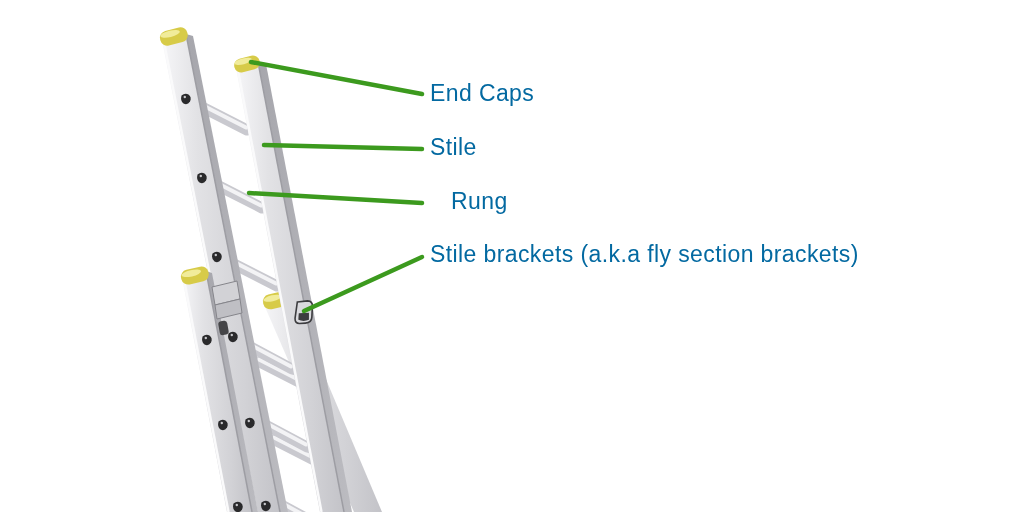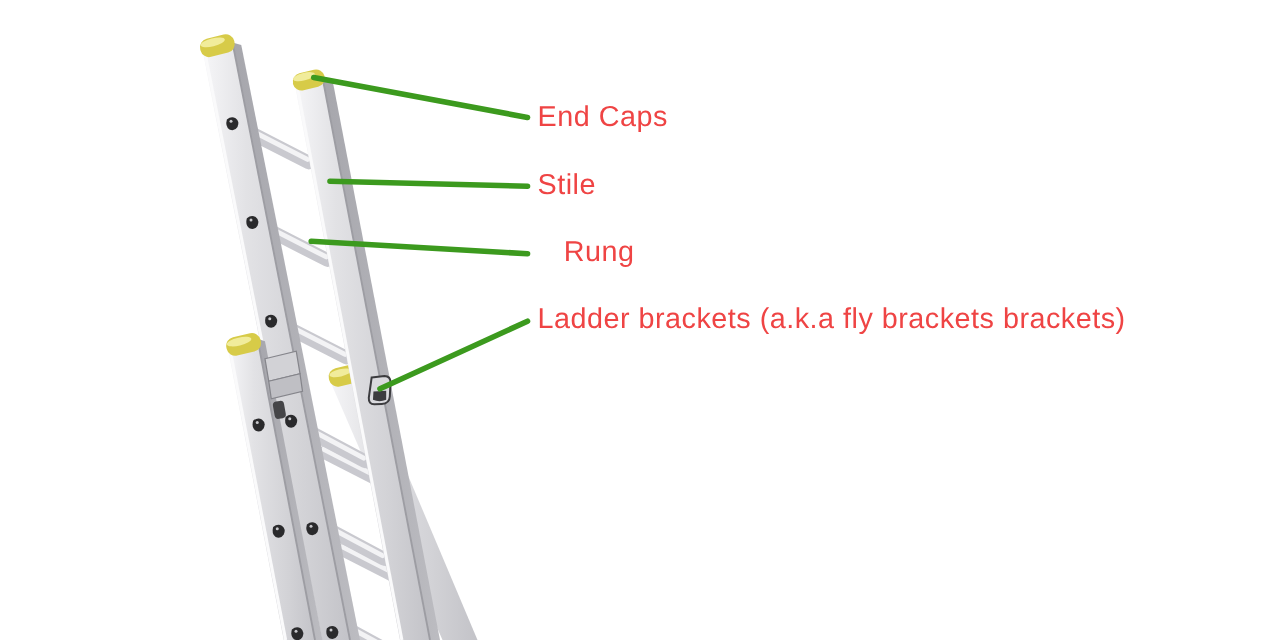--- a/index.html
+++ b/index.html
@@ -13,21 +13,21 @@
     font-family: "Liberation Sans", sans-serif;
   }
   .stage svg { position: absolute; left: 0; top: 0; }
   .label {
     position: absolute;
     left: 430px;
     font-size: 23px;
     line-height: 28px;
     font-weight: 500;
     letter-spacing: 0.4px;
-    color: #ef4444;
+    color: #0369a1;
     white-space: nowrap;
   }
   .label-end-caps      { top: 79px;  }
   .label-stile         { top: 133px; }
   .label-rung          { top: 187px; margin-left: 21px; }
   .label-brackets      { top: 240px; }
 </style>
 </head>
 <body>
 
@@ -154,15 +154,15 @@
       <line x1="251" y1="62" x2="422" y2="94"></line>
       <line x1="264" y1="145" x2="422" y2="149"></line>
       <line x1="249" y1="193" x2="422" y2="203"></line>
       <line x1="304" y1="311" x2="422" y2="257"></line>
     </g>
   </svg>
 
   <div class="label label-end-caps">End Caps</div>
   <div class="label label-stile">Stile</div>
   <div class="label label-rung">Rung</div>
-  <div class="label label-brackets">Ladder brackets (a.k.a fly brackets brackets)</div>
+  <div class="label label-brackets">Stile brackets (a.k.a fly section brackets)</div>
 
 </div>
 
 </body></html>

